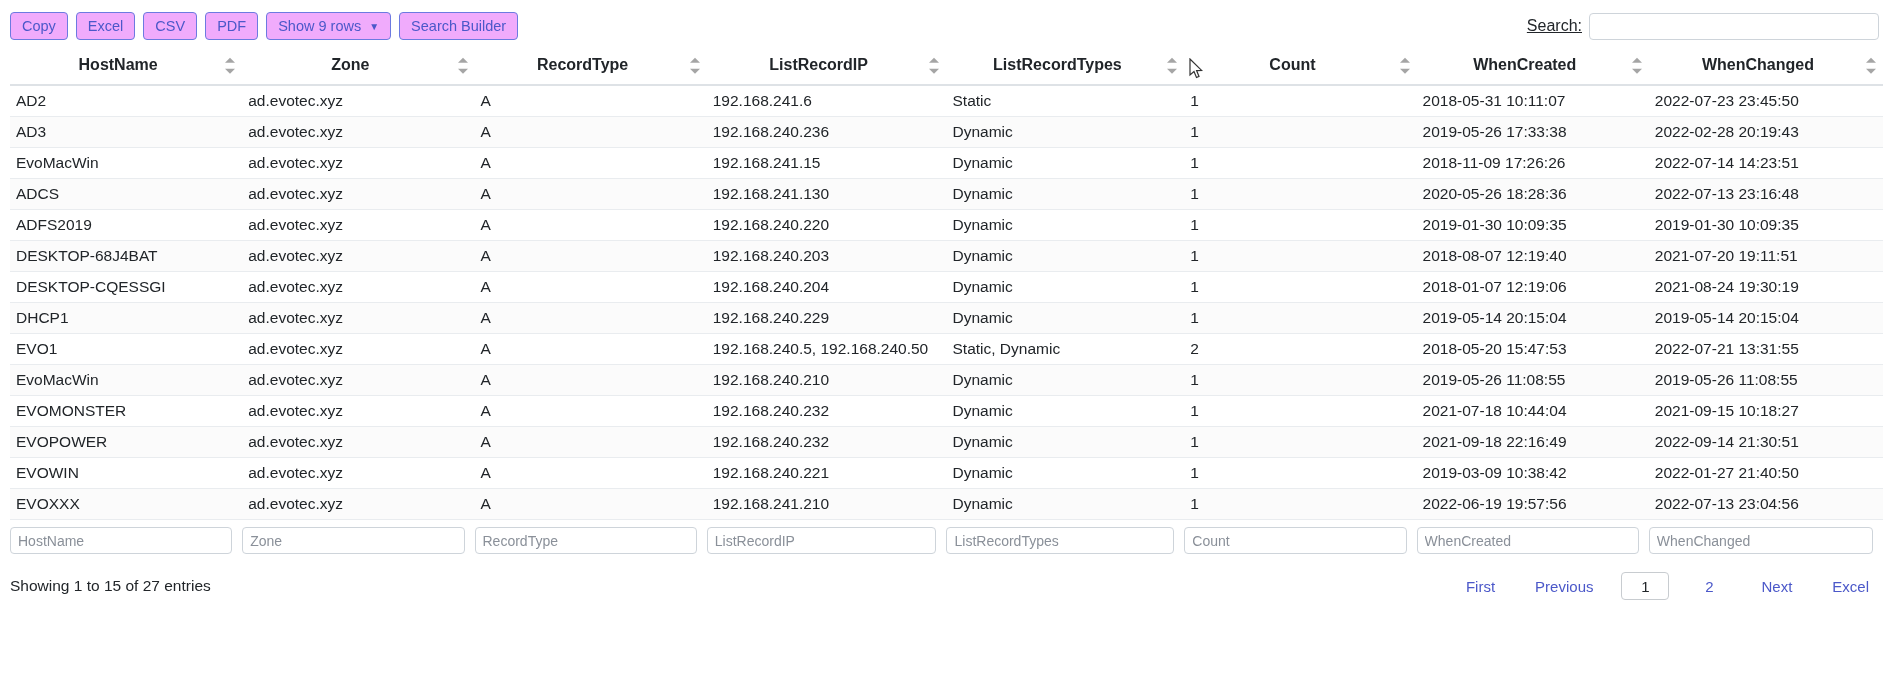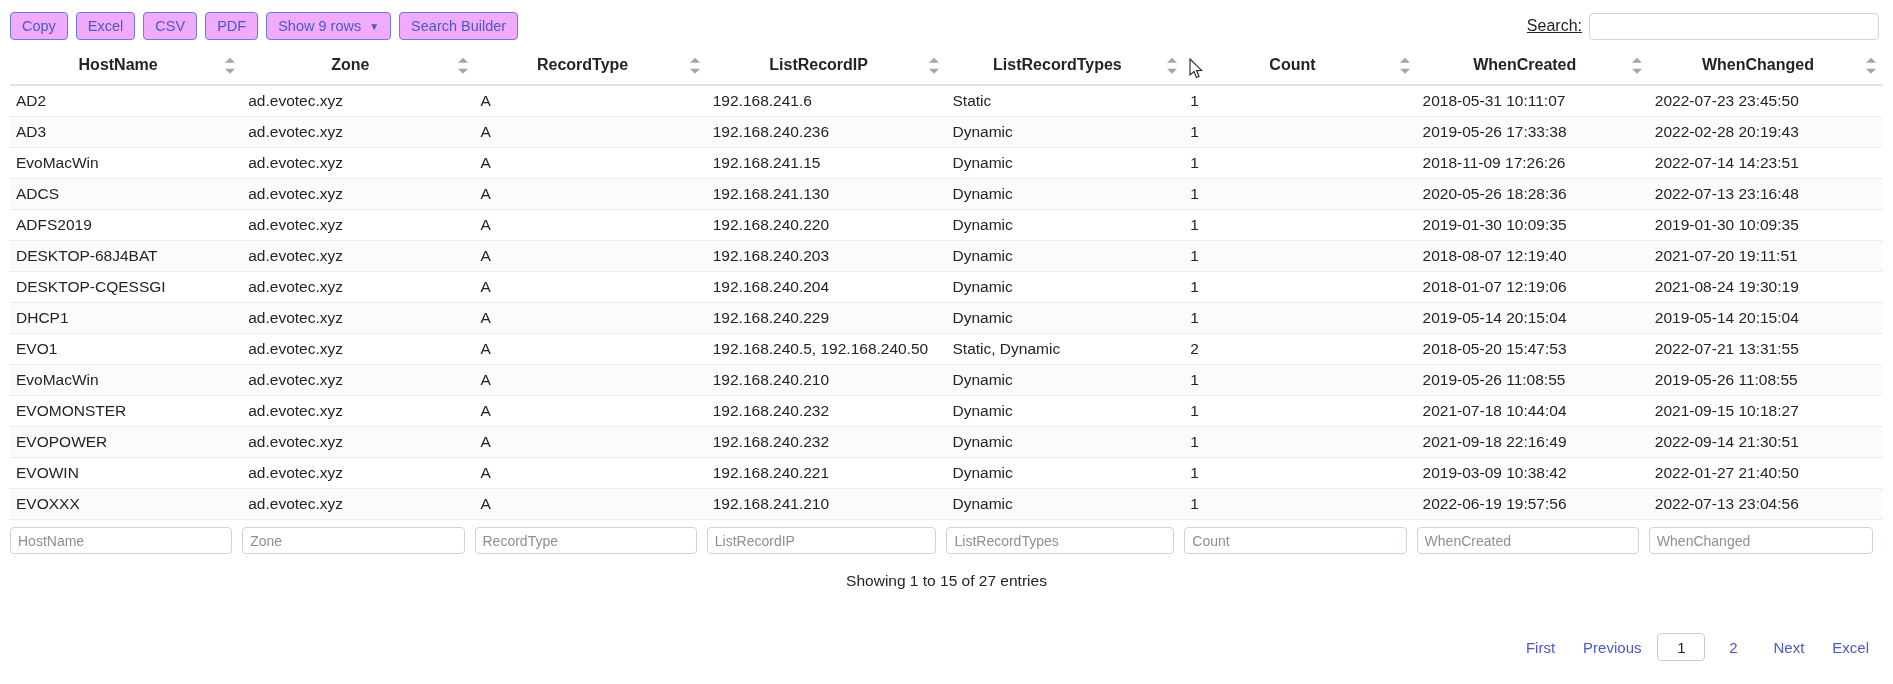--- a/index.html
+++ b/index.html
@@ -174,32 +174,30 @@
   }
   .filter-cell input::placeholder {
     color: #8a9099;
   }
 
   
   .footer {
     display: flex;
     align-items: center;
     margin-top: 18px;
-    flex-direction: column;
   }
   .info {
     font-size: 15.5px;
     color: #212529;
   }
   .pagination {
     margin-left: auto;
     display: flex;
     align-items: center;
-    gap: 0;
-    margin-top: 43px;
+    gap: 12px;
   }
   .page-btn {
     display: inline-flex;
     align-items: center;
     justify-content: center;
     min-width: 26px;
     height: 26px;
     padding: 0 13px;
     font-size: 15px;
     color: #4b58c9;

